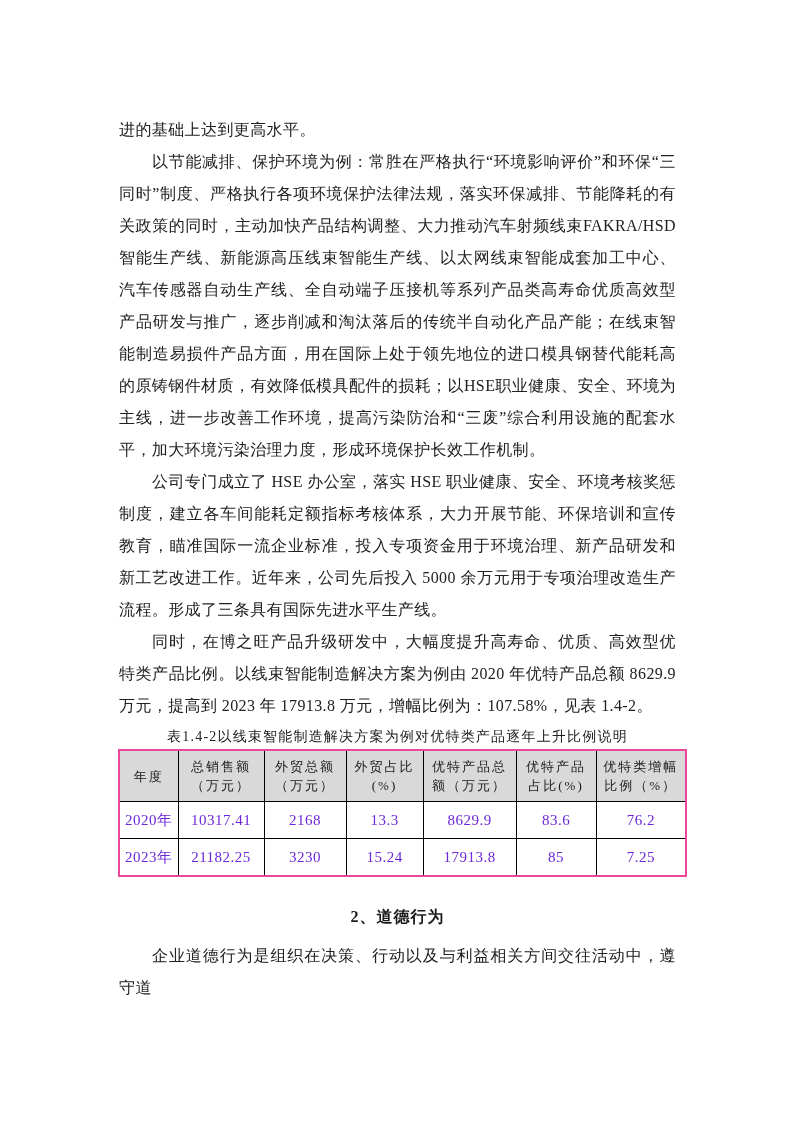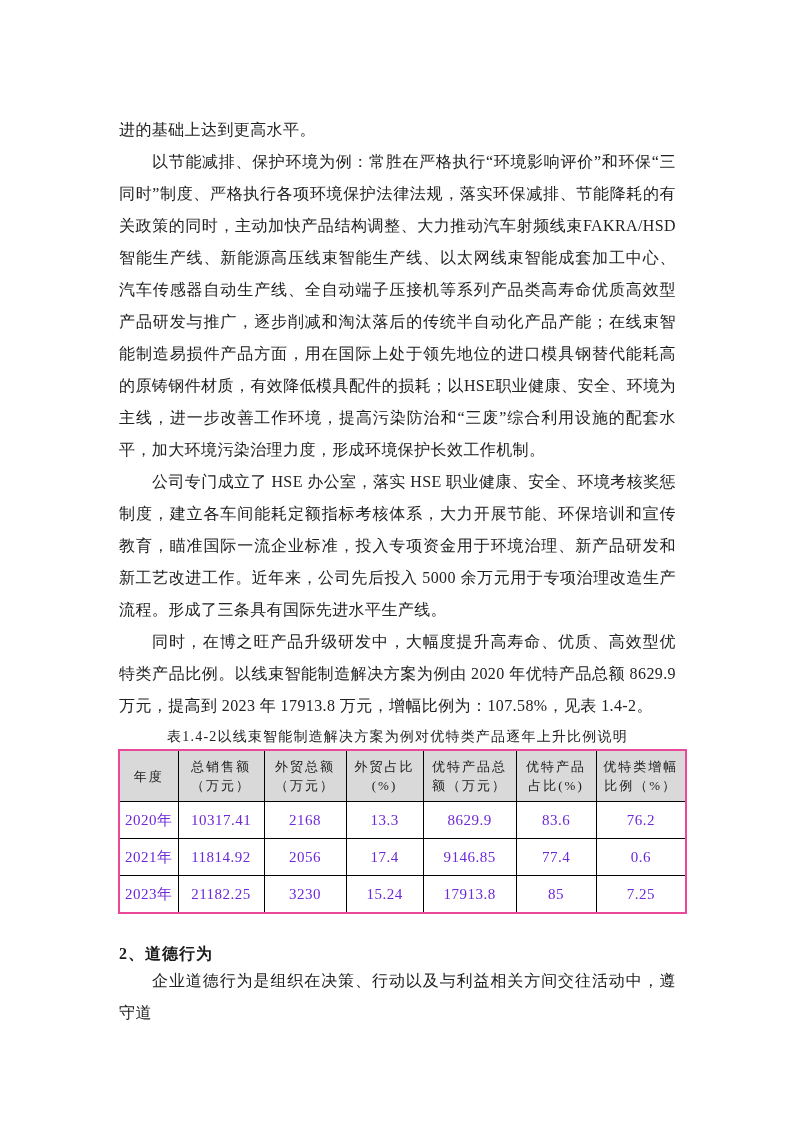--- a/index.html
+++ b/index.html
@@ -65,22 +65,23 @@
     letter-spacing: 0.5px;
     color: #6d28d9;
   }
   .section-heading {
     margin: 29px 0 0 0;
     font-size: 16px;
     line-height: 22px;
     font-weight: bold;
     letter-spacing: 1px;
     color: #1a1a1a;
+    text-align: center;
   }
-  .para.after-heading { }
+  .para.after-heading { margin-top: 12px; }
 </style>
 </head>
 <body>
 
 <div class="page">
 
   <p class="para">进的基础上达到更高水平。</p>
 
   <p class="para indent">以节能减排、保护环境为例：常胜在严格执行“环境影响评价”和环保“三同时”制度、严格执行各项环境保护法律法规，落实环保减排、节能降耗的有关政策的同时，主动加快产品结构调整、大力推动汽车射频线束FAKRA/HSD智能生产线、新能源高压线束智能生产线、以太网线束智能成套加工中心、汽车传感器自动生产线、全自动端子压接机等系列产品类高寿命优质高效型产品研发与推广，逐步削减和淘汰落后的传统半自动化产品产能；在线束智能制造易损件产品方面，用在国际上处于领先地位的进口模具钢替代能耗高的原铸钢件材质，有效降低模具配件的损耗；以HSE职业健康、安全、环境为主线，进一步改善工作环境，提高污染防治和“三废”综合利用设施的配套水平，加大环境污染治理力度，形成环境保护长效工作机制。</p>
 
@@ -115,29 +116,20 @@
       <tr>
         <td>2020年</td>
         <td>10317.41</td>
         <td>2168</td>
         <td>13.3</td>
         <td>8629.9</td>
         <td>83.6</td>
         <td>76.2</td>
       </tr>
       <tr>
-        <td>2021年</td>
-        <td>11814.92</td>
-        <td>2056</td>
-        <td>17.4</td>
-        <td>9146.85</td>
-        <td>77.4</td>
-        <td>0.6</td>
-      </tr>
-      <tr>
         <td>2023年</td>
         <td>21182.25</td>
         <td>3230</td>
         <td>15.24</td>
         <td>17913.8</td>
         <td>85</td>
         <td>7.25</td>
       </tr>
     </tbody>
   </table>

